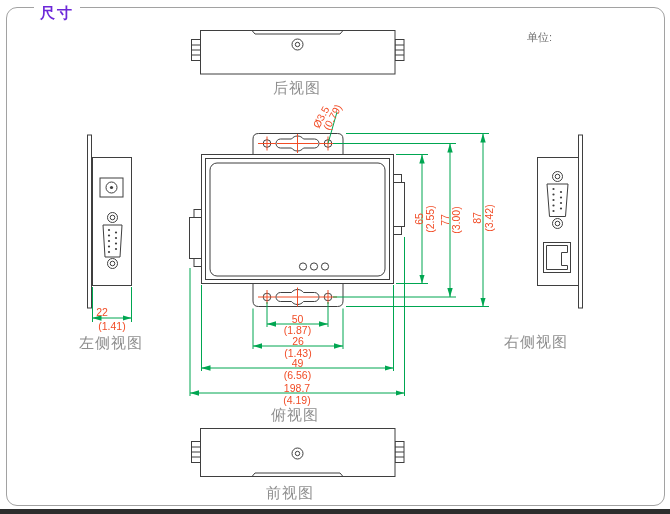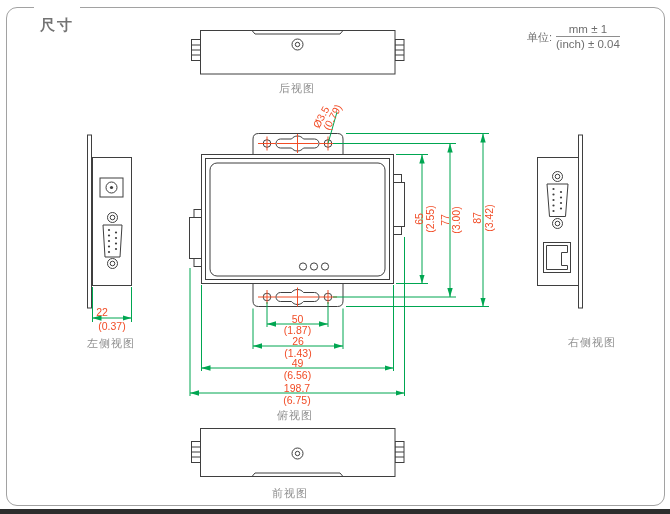--- a/index.html
+++ b/index.html
@@ -1,24 +1,24 @@
 <!DOCTYPE html>
 <html><head>
 <meta charset="utf-8">
 <style>
   html,body{margin:0;padding:0;background:#fff;}
   #stage{position:relative;width:670px;height:514px;background:#fff;overflow:hidden;
          font-family:"Liberation Sans","DejaVu Sans",sans-serif;}
   #frame{position:absolute;left:6px;top:7px;width:657px;height:497px;
          border:1.5px solid #a2a2a2;border-radius:11px;}
   #bottombar{position:absolute;left:0;top:509px;width:670px;height:5px;background:#2d2d2d;}
-  #title{position:absolute;left:34px;top:0;height:17px;line-height:17px;padding:16px 6px;
-         background:#fff;color:#737373;font-size:15px;font-weight:bold;letter-spacing:2px;}
+  #title{position:absolute;left:34px;top:0;height:17px;line-height:17px;padding:4px 6px;
+         background:#fff;color:#6d28d9;font-size:15px;font-weight:bold;letter-spacing:2px;}
   #drawing{position:absolute;left:0;top:0;}
-  .lbl{position:absolute;transform:translate(-50%,-50%);color:#8f8f8f;font-size:11px;
+  .lbl{position:absolute;transform:translate(-50%,-50%);color:#8f8f8f;font-size:15px;
        letter-spacing:1px;white-space:nowrap;text-align:center;}
   .dt,.dtv{position:absolute;transform:translate(-50%,-50%);color:#f14c26;font-size:10.5px;
        white-space:nowrap;line-height:11px;}
   .dtv{transform:translate(-50%,-50%) rotate(-90deg);}
   #dia{position:absolute;left:327px;top:116px;transform:translate(-50%,-50%) rotate(-62deg);
        color:#f14c26;font-size:10.5px;line-height:10px;white-space:nowrap;}
   #dia .l2{margin-left:3px;}
   #unit-label{position:absolute;left:527px;top:30px;color:#6e6e6e;font-size:11px;}
   #unit-frac{position:absolute;left:556px;top:23px;color:#6e6e6e;font-size:11.5px;text-align:center;}
   #unit-frac .fr-top{padding:0 4px 1px 4px;border-bottom:1px solid #8e8e8e;}
@@ -190,41 +190,37 @@
       <line x1="253" y1="346" x2="343" y2="346" marker-start="url(#arr)" marker-end="url(#arr)"></line>
       <line x1="201.5" y1="368" x2="393.5" y2="368" marker-start="url(#arr)" marker-end="url(#arr)"></line>
       <line x1="190" y1="393" x2="404.5" y2="393" marker-start="url(#arr)" marker-end="url(#arr)"></line>
       <line x1="92.5" y1="318" x2="131.5" y2="318" marker-start="url(#arr)" marker-end="url(#arr)"></line>
     </g>
   </svg>
 
   <div id="title">尺寸</div>
 
   <div id="unit-label">单位:</div>
-  <div id="unit-frac">
-    <div class="fr-top">mm ± 1</div>
-    <div class="fr-bot">(inch) ± 0.04</div>
-  </div>
 
   <div class="lbl" style="left:297px;top:88px">后视图</div>
   <div class="lbl" style="left:295px;top:415px">俯视图</div>
   <div class="lbl" style="left:290px;top:493px">前视图</div>
   <div class="lbl" style="left:111px;top:343px">左侧视图</div>
-  <div class="lbl" style="left:592px;top:342px">右侧视图</div>
+  <div class="lbl" style="left:536px;top:342px">右侧视图</div>
 
   <div class="dt" style="left:297.5px;top:318.5px">50</div>
   <div class="dt" style="left:297.5px;top:330px">(1.87)</div>
   <div class="dt" style="left:298px;top:340.5px">26</div>
   <div class="dt" style="left:298px;top:352.5px">(1.43)</div>
   <div class="dt" style="left:297.5px;top:362.5px">49</div>
   <div class="dt" style="left:297.5px;top:374.5px">(6.56)</div>
   <div class="dt" style="left:297px;top:387.5px">198.7</div>
-  <div class="dt" style="left:297px;top:399.5px">(6.75)</div>
+  <div class="dt" style="left:297px;top:399.5px">(4.19)</div>
   <div class="dt" style="left:102px;top:312px">22</div>
-  <div class="dt" style="left:112px;top:325.5px">(0.37)</div>
+  <div class="dt" style="left:112px;top:325.5px">(1.41)</div>
 
   <div class="dtv" style="left:419px;top:219px">65</div>
   <div class="dtv" style="left:430px;top:219px">(2.55)</div>
   <div class="dtv" style="left:444.5px;top:220px">77</div>
   <div class="dtv" style="left:456px;top:220px">(3.00)</div>
   <div class="dtv" style="left:477px;top:218px">87</div>
   <div class="dtv" style="left:488.5px;top:218px">(3.42)</div>
 
   <div id="dia">
     <div>Ø3.5</div>

